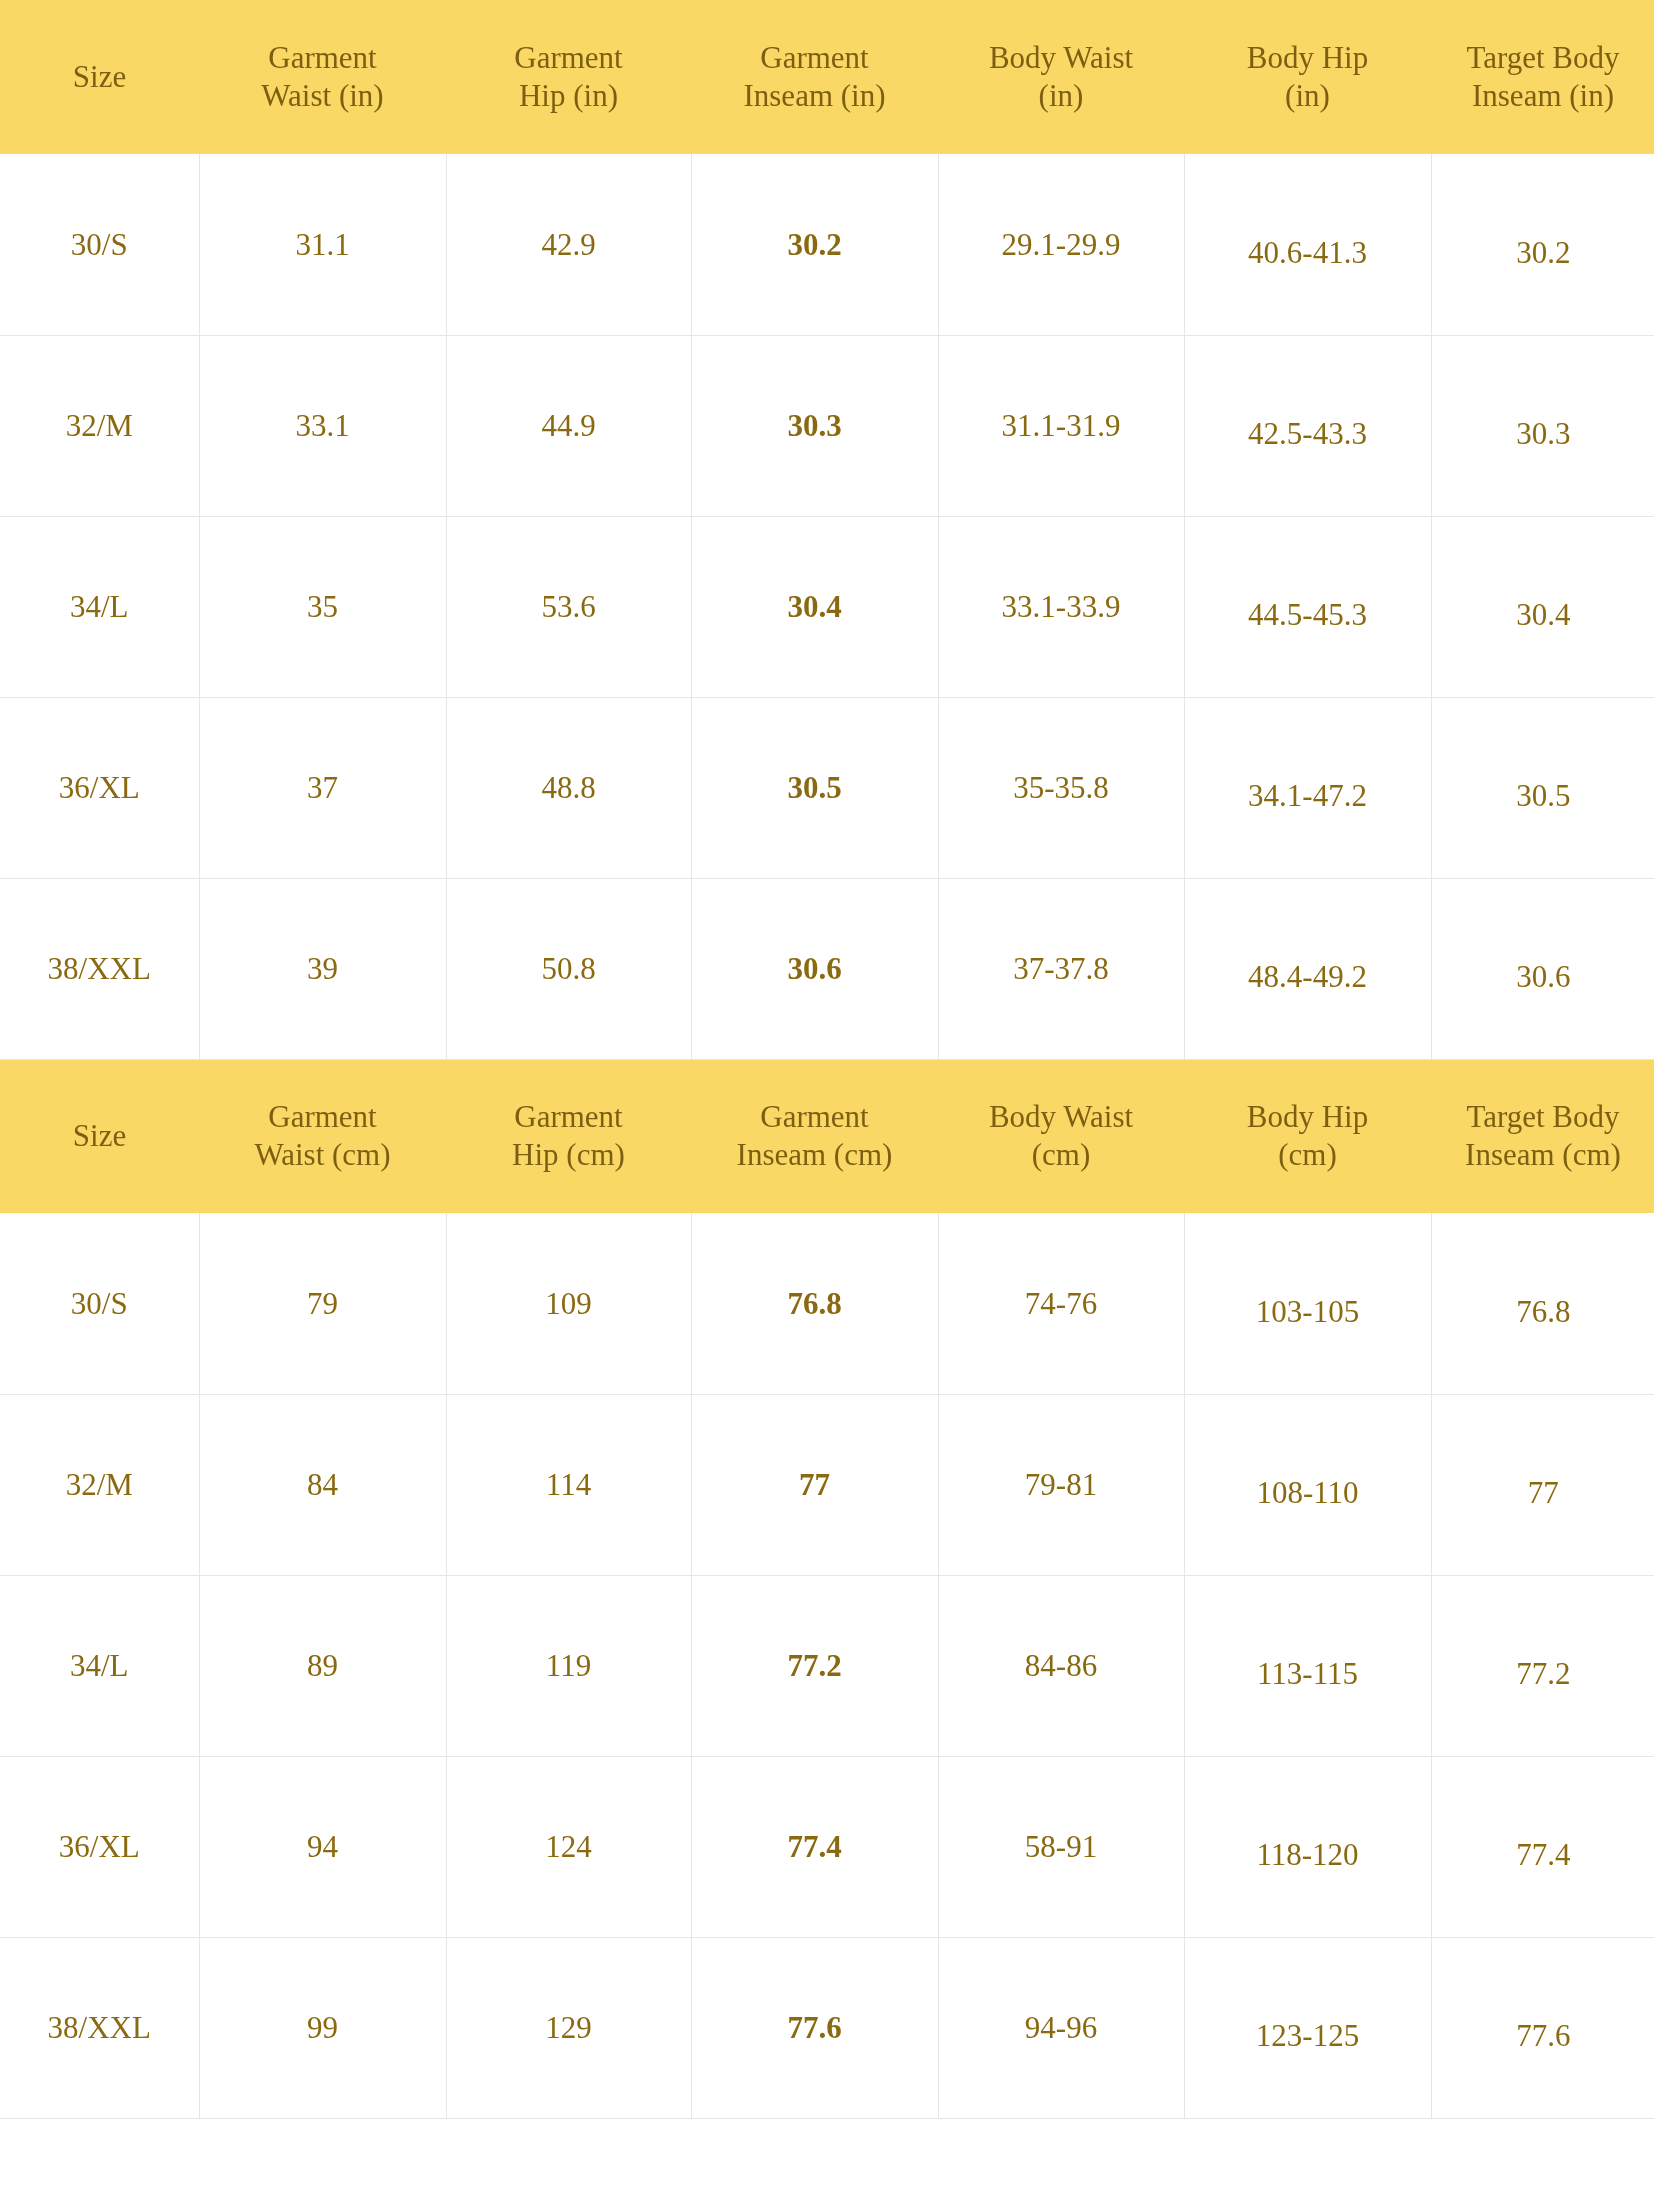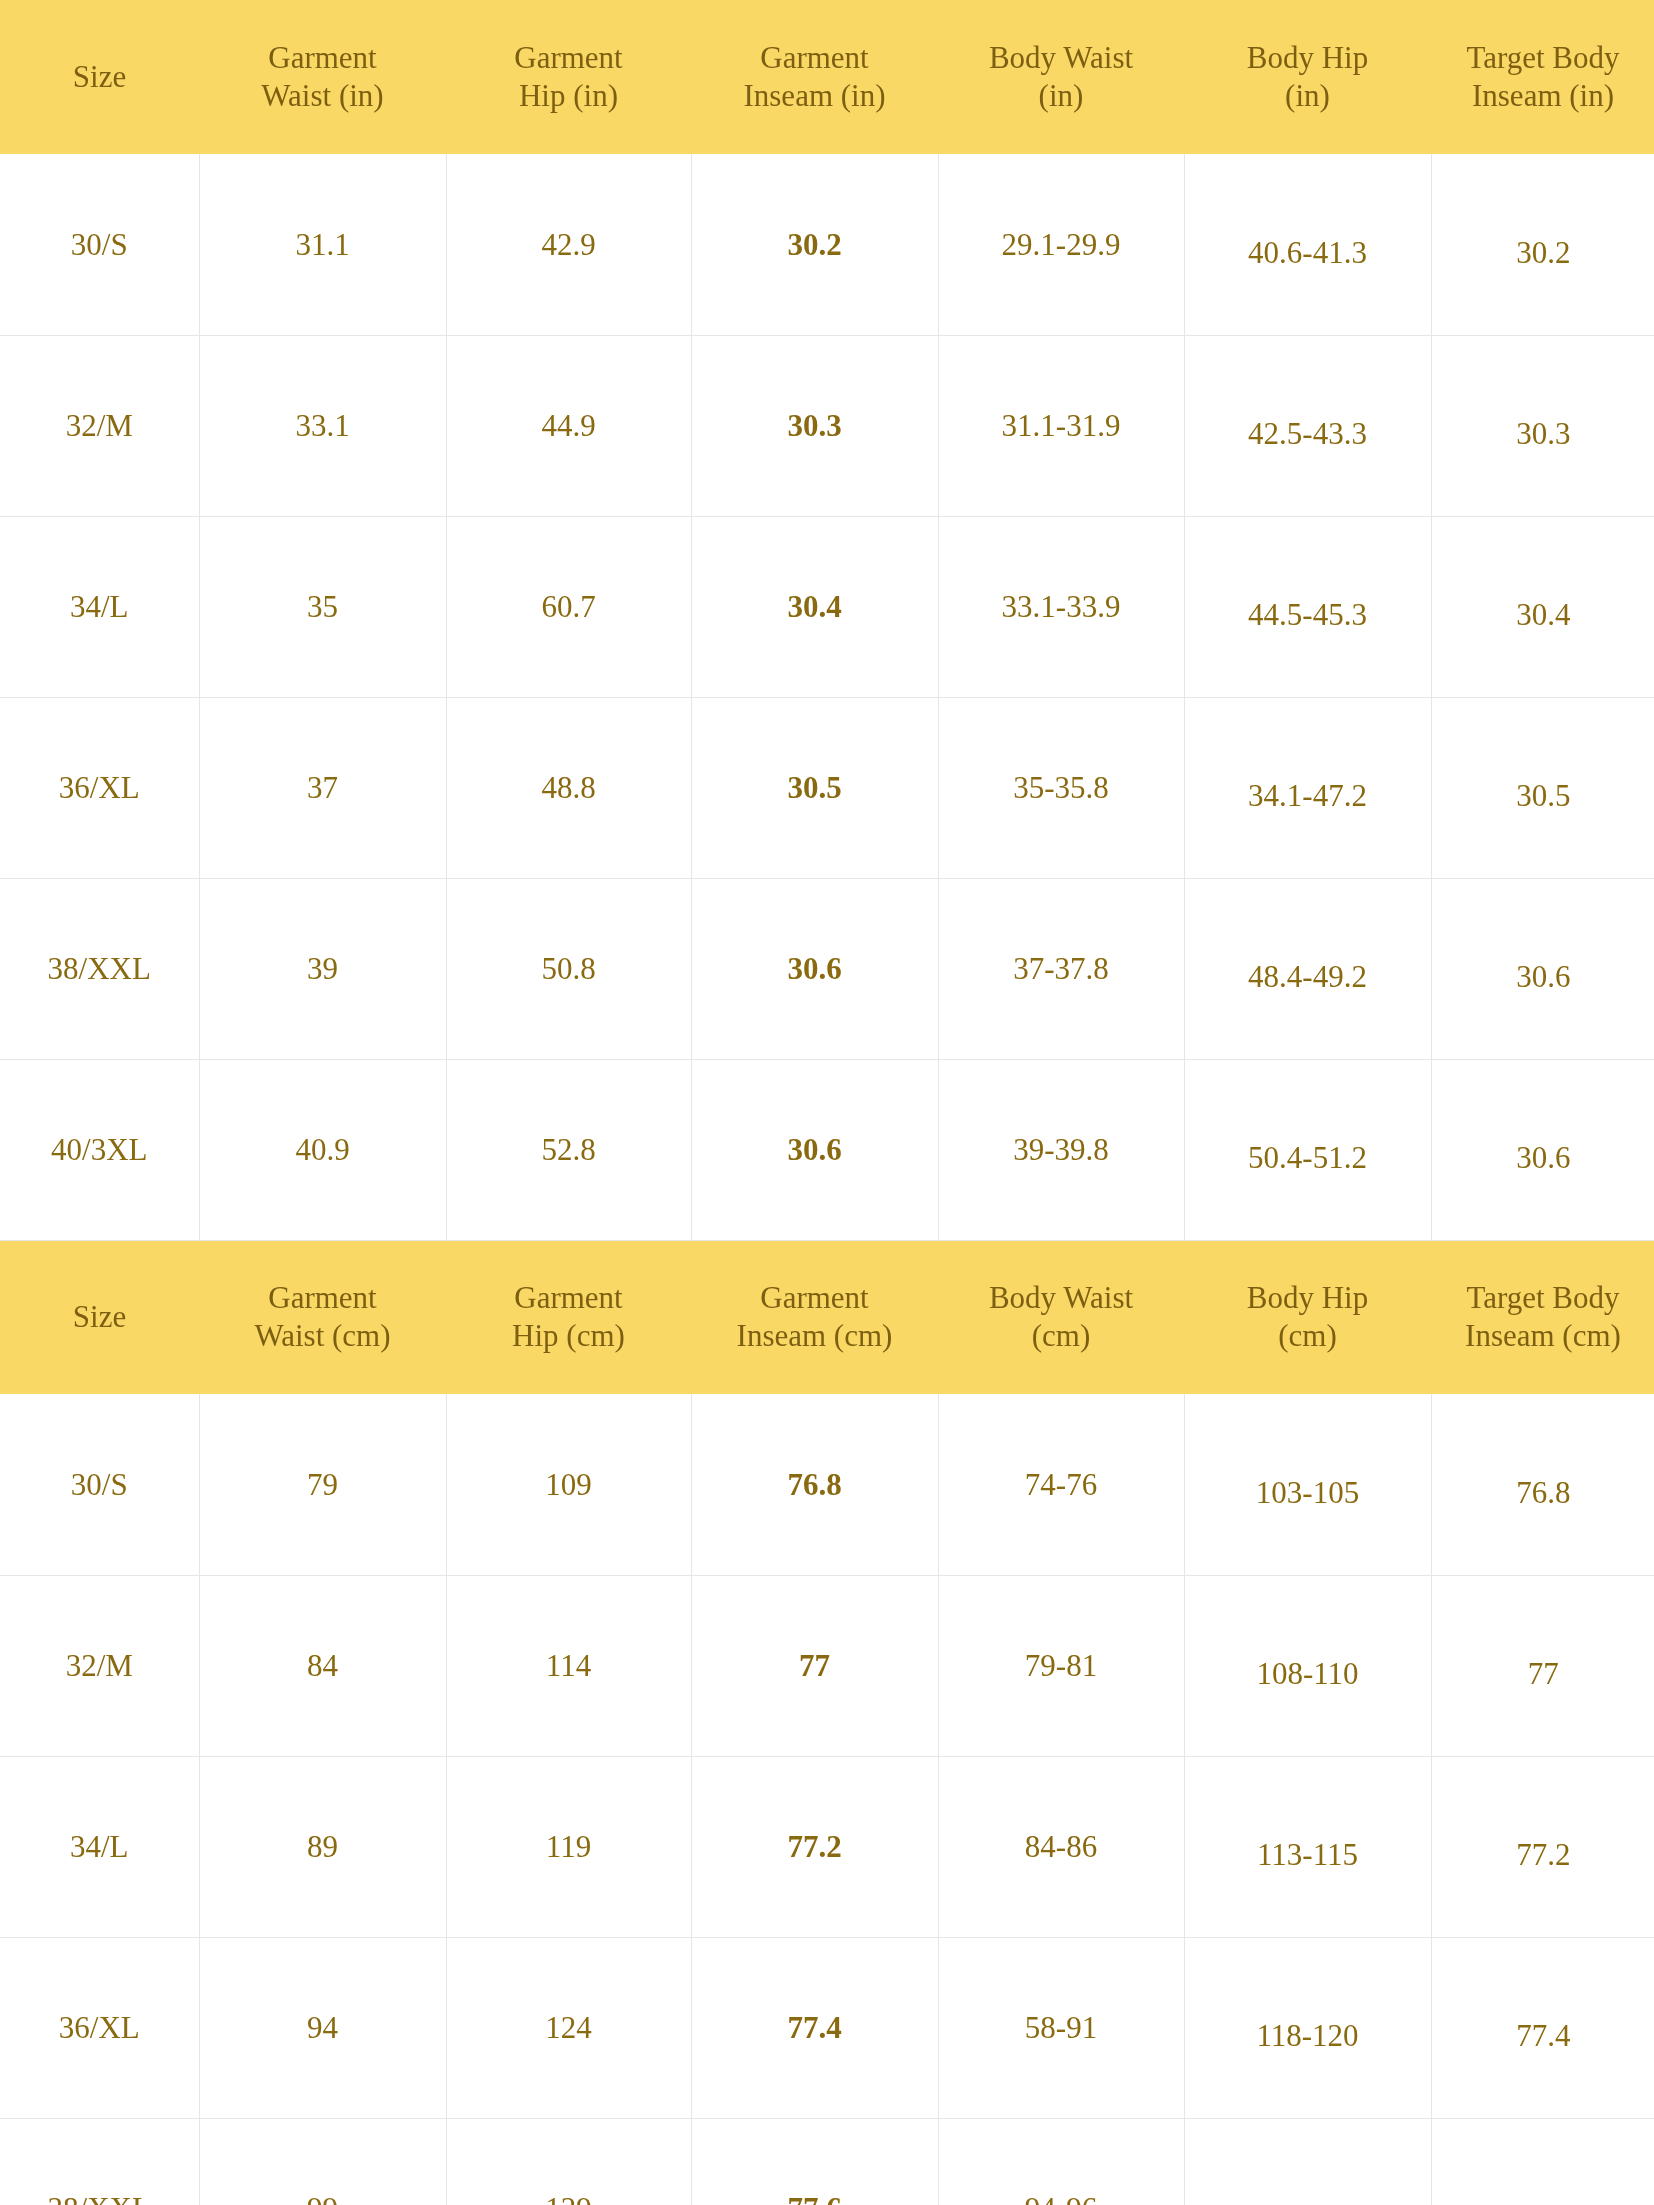--- a/index.html
+++ b/index.html
@@ -104,21 +104,21 @@
         <td><span class="">33.1</span></td>
         <td><span class="">44.9</span></td>
         <td><span class="cell-strong">30.3</span></td>
         <td><span class="">31.1-31.9</span></td>
         <td><span class="cell-nudge-down">42.5-43.3</span></td>
         <td><span class="cell-nudge-down">30.3</span></td>
       </tr>
       <tr class="data-row">
         <td><span class="">34/L</span></td>
         <td><span class="">35</span></td>
-        <td><span class="">60.7</span></td>
+        <td><span class="">53.6</span></td>
         <td><span class="cell-strong">30.4</span></td>
         <td><span class="">33.1-33.9</span></td>
         <td><span class="cell-nudge-down">44.5-45.3</span></td>
         <td><span class="cell-nudge-down">30.4</span></td>
       </tr>
       <tr class="data-row">
         <td><span class="">36/XL</span></td>
         <td><span class="">37</span></td>
         <td><span class="">48.8</span></td>
         <td><span class="cell-strong">30.5</span></td>
@@ -126,29 +126,20 @@
         <td><span class="cell-nudge-down">34.1-47.2</span></td>
         <td><span class="cell-nudge-down">30.5</span></td>
       </tr>
       <tr class="data-row">
         <td><span class="">38/XXL</span></td>
         <td><span class="">39</span></td>
         <td><span class="">50.8</span></td>
         <td><span class="cell-strong">30.6</span></td>
         <td><span class="">37-37.8</span></td>
         <td><span class="cell-nudge-down">48.4-49.2</span></td>
-        <td><span class="cell-nudge-down">30.6</span></td>
-      </tr>
-      <tr class="data-row">
-        <td><span class="">40/3XL</span></td>
-        <td><span class="">40.9</span></td>
-        <td><span class="">52.8</span></td>
-        <td><span class="cell-strong">30.6</span></td>
-        <td><span class="">39-39.8</span></td>
-        <td><span class="cell-nudge-down">50.4-51.2</span></td>
         <td><span class="cell-nudge-down">30.6</span></td>
       </tr>
       <tr class="header-row">
         <th>Size</th>
         <th>Garment<br>Waist (cm)</th>
         <th>Garment<br>Hip (cm)</th>
         <th>Garment<br>Inseam (cm)</th>
         <th>Body Waist<br>(cm)</th>
         <th>Body Hip<br>(cm)</th>
         <th>Target Body<br>Inseam (cm)</th>

